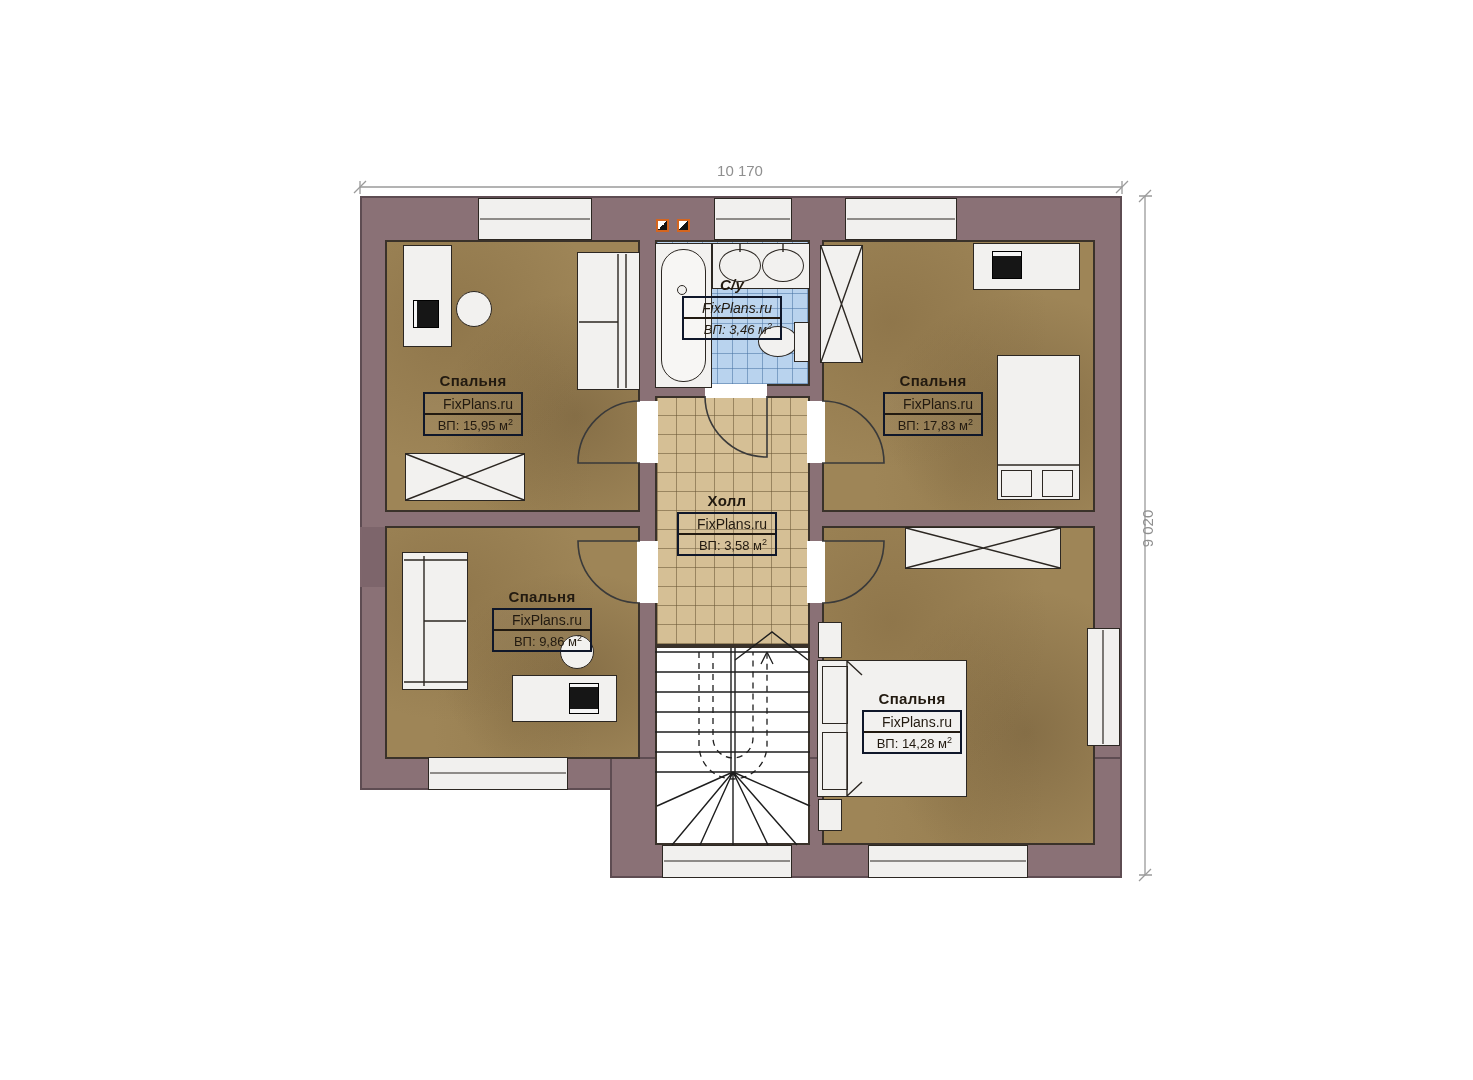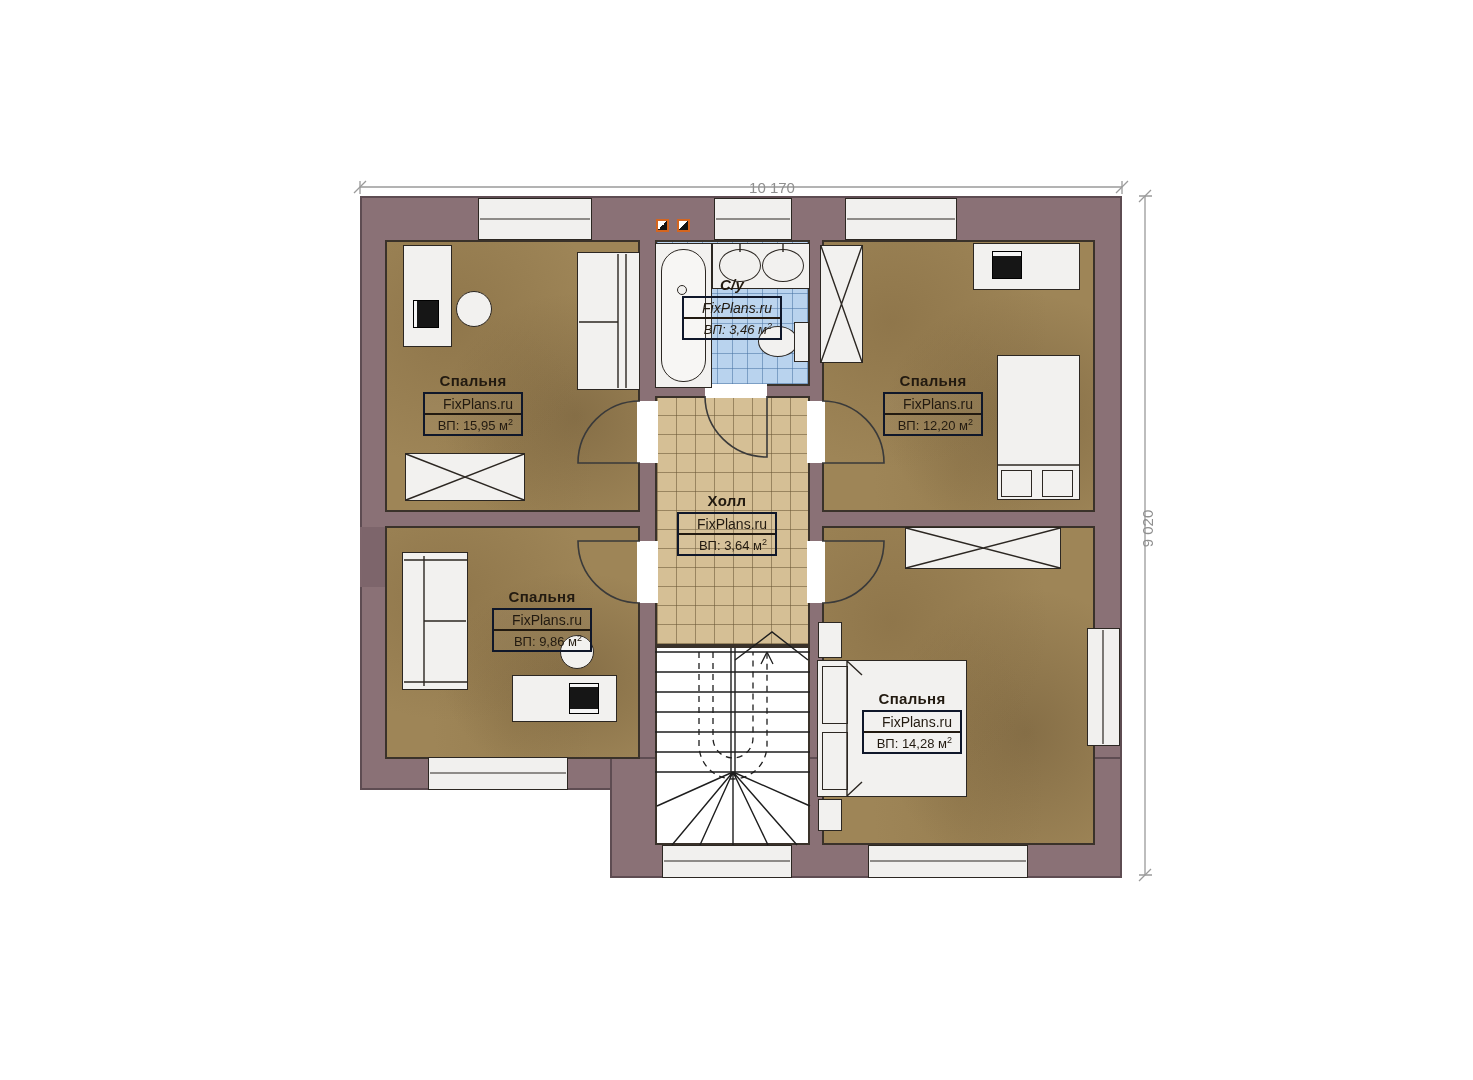--- a/index.html
+++ b/index.html
@@ -184,44 +184,44 @@
     <div class="label-box">
       <div class="wm">FixPlans.ru</div>
       <div class="ar"><span>ВП: 3,46 м</span><sup>2</sup></div>
     </div>
   </div>
 
   <div class="room-label" style="left:868px;top:372px;width:130px;">
     <div class="rname">Спальня</div>
     <div class="label-box">
       <div class="wm">FixPlans.ru</div>
-      <div class="ar"><span>ВП: 12,20 м</span><sup>2</sup></div>
+      <div class="ar"><span>ВП: 17,83 м</span><sup>2</sup></div>
     </div>
   </div>
 
   <div class="room-label" style="left:663px;top:492px;width:128px;">
     <div class="rname">Холл</div>
     <div class="label-box">
       <div class="wm">FixPlans.ru</div>
-      <div class="ar"><span>ВП: 3,64 м</span><sup>2</sup></div>
+      <div class="ar"><span>ВП: 3,58 м</span><sup>2</sup></div>
     </div>
   </div>
 
   <div class="room-label" style="left:478px;top:588px;width:128px;">
     <div class="rname">Спальня</div>
     <div class="label-box">
       <div class="wm">FixPlans.ru</div>
       <div class="ar"><span>ВП: 9,86 м</span><sup>2</sup></div>
     </div>
   </div>
 
   <div class="room-label" style="left:848px;top:690px;width:128px;">
     <div class="rname">Спальня</div>
     <div class="label-box">
       <div class="wm">FixPlans.ru</div>
       <div class="ar"><span>ВП: 14,28 м</span><sup>2</sup></div>
     </div>
   </div>
 
-  <div class="dim-text" style="left:727px;top:162px;width:90px;margin-top:17px;">10 170</div>
+  <div class="dim-text" style="left:695px;top:162px;width:90px;">10 170</div>
   <div class="dim-text" style="left:1104px;top:520px;width:86px;transform:rotate(-90deg);">9 020</div>
 
 </div>
 
 </body></html>

